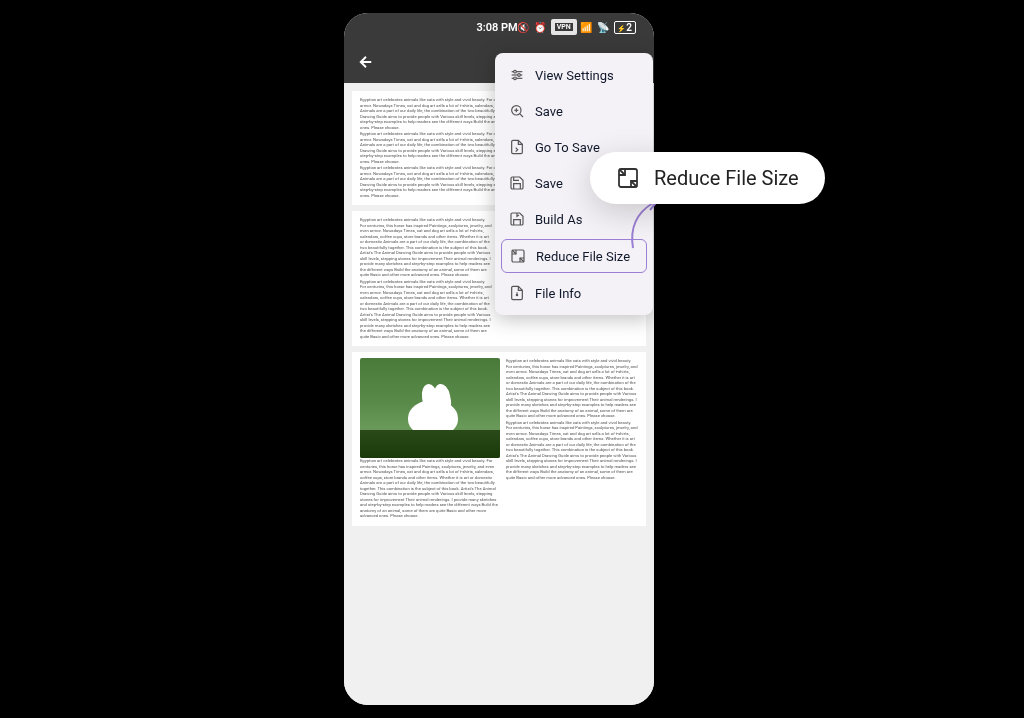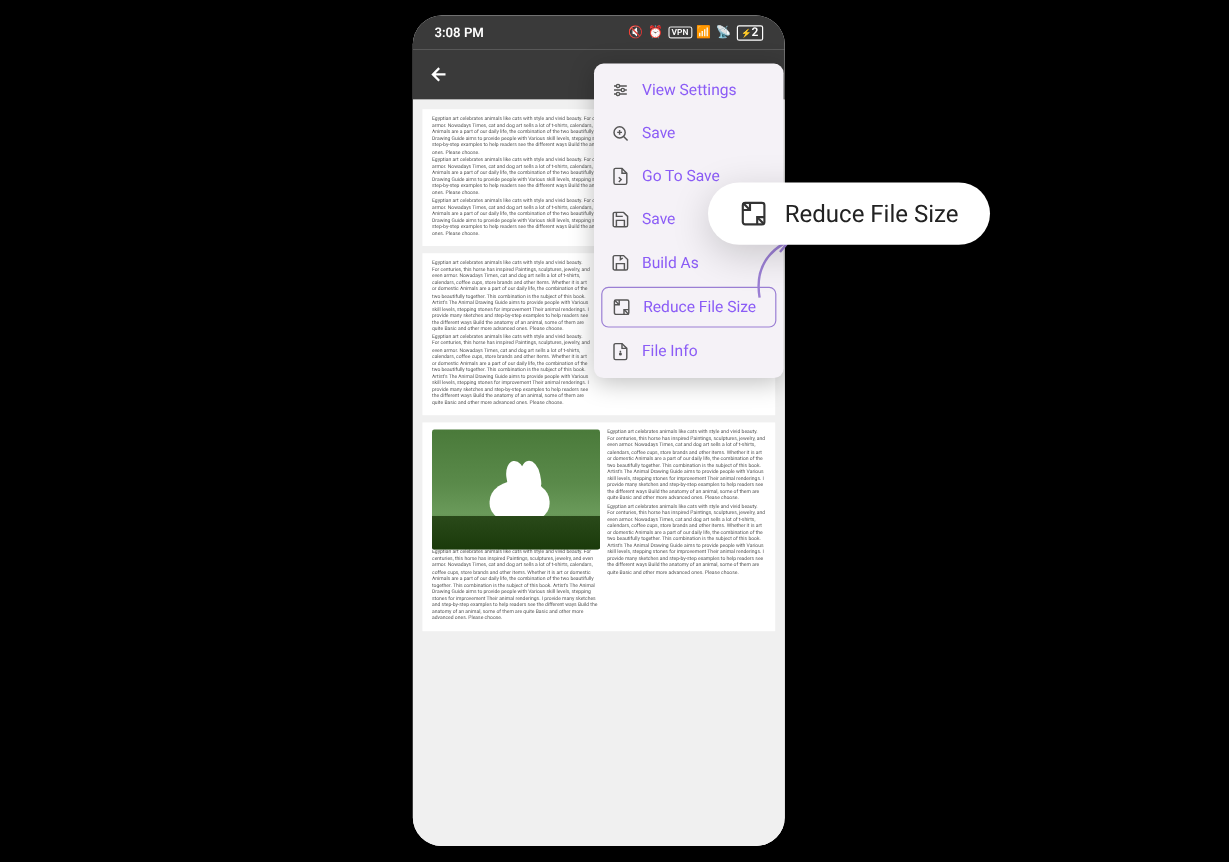--- a/index.html
+++ b/index.html
@@ -1,54 +1,54 @@
 <!DOCTYPE html>
 <html><head>
   <meta charset="utf-8">
   <style>
     *{margin:0;padding:0;box-sizing:border-box;font-family:-apple-system,BlinkMacSystemFont,"Segoe UI",Roboto,sans-serif}
     body{background:#000;width:1024px;height:718px;overflow:hidden;position:relative}
     .phone{position:absolute;left:344px;top:13px;width:310px;height:692px;background:#fff;border-radius:24px;overflow:hidden;box-shadow:0 8px 40px rgba(0,0,0,.5)}
-    .status-bar{height:28px;background:#3a3a3a;color:#fff;display:flex;align-items:center;justify-content:space-between;padding:0 18px;font-size:11px;font-weight:600}
+    .status-bar{height:28px;background:#3a3a3a;color:#fff;display:flex;align-items:center;justify-content:flex-end;padding:0 18px;font-size:11px;font-weight:600}
     .status-icons{display:flex;align-items:center;gap:4px}
     .status-icons span{font-size:10px}
     .app-header{height:42px;background:#3a3a3a;display:flex;align-items:center;padding:0 12px;gap:10px}
     .back-arrow{width:20px;height:20px;display:flex;align-items:center;justify-content:center;color:#fff}
     .header-spacer{flex:1}
     .header-icon{width:20px;height:20px;color:#fff;display:flex;align-items:center;justify-content:center}
     .doc-area{background:#f0f0f0;height:622px;padding:8px;overflow:hidden}
     .doc-page{background:#fff;margin-bottom:6px;padding:6px 8px;font-size:4.2px;line-height:5.5px;color:#555}
     .doc-page p{margin-bottom:1px}
     .doc-row{display:flex;gap:6px}
     .doc-col{flex:1}
     .rabbit-img{width:140px;height:100px;background:linear-gradient(to bottom,#4a7a3a 0%,#5a8a4a 45%,#6a9a5a 70%,#3a5a2a 100%);border-radius:2px;display:flex;align-items:center;justify-content:center;position:relative;overflow:hidden}
     .rabbit-img::before{content:"";position:absolute;width:50px;height:36px;background:#fff;border-radius:50% 50% 45% 45%;bottom:22px;left:48px}
     .rabbit-img::after{content:"";position:absolute;width:16px;height:26px;background:#fff;border-radius:50% 50% 30% 30%;bottom:48px;left:62px;transform:rotate(-10deg);box-shadow:12px 2px 0 #fff}
     .rabbit-bg{position:absolute;bottom:0;left:0;right:0;height:28px;background:linear-gradient(to bottom,#2a4a1a,#1a3a0a)}
     .forest-img{width:140px;height:20px;background:linear-gradient(to right,#1a2a1a,#2a3a2a,#1a2a1a);position:relative}
     .menu{position:absolute;left:495px;top:53px;width:158px;background:#f5f2f7;border-radius:8px;box-shadow:0 4px 20px rgba(0,0,0,.25);padding:4px 0;z-index:10}
-    .menu-item{display:flex;align-items:center;gap:10px;padding:10px 14px;font-size:13px;color:#8b5cf6;cursor:pointer}
+    .menu-item{display:flex;align-items:center;gap:10px;padding:10px 14px;font-size:13px;color:#0f172a;cursor:pointer}
     .menu-item.active{border:1.5px solid #9b7fd4;border-radius:6px;margin:2px 6px;padding:8px 8px}
     .menu-icon{width:16px;height:16px;display:flex;align-items:center;justify-content:center;flex-shrink:0}
     .callout{position:absolute;left:590px;top:152px;background:#fff;border-radius:28px;padding:14px 26px;display:flex;align-items:center;gap:14px;box-shadow:0 8px 32px rgba(0,0,0,.18);z-index:20}
     .callout-text{font-size:20px;color:#222;white-space:nowrap}
     .callout-icon{width:24px;height:24px;display:flex;align-items:center;justify-content:center}
     .arrow-connect{position:absolute;left:623px;top:198px;width:40px;height:50px;z-index:15}
     svg{display:block}
   </style>
 </head>
 <body>
 
 <div class="phone">
   <div class="status-bar">
     <span>3:08 PM</span>
     <div class="status-icons">
       <span>🔇</span>
       <span>⏰</span>
-      <span style="border:1px solid #e5e5e5;padding:0 2px;border-radius:2px;font-size:7px">VPN</span>
+      <span style="border:4px solid #e5e5e5;padding:0 2px;border-radius:2px;font-size:7px">VPN</span>
       <span>📶</span>
       <span>📡</span>
       <span style="border:1px solid #fff;padding:0 3px;border-radius:2px;font-size:7px">⚡<span>2</span></span>
     </div>
   </div>
   <div class="app-header">
     <div class="back-arrow">
       <svg width="18" height="18" viewBox="0 0 24 24" fill="none" stroke="currentColor" stroke-width="2.5">
           <path d="M19 12H5M12 19l-7-7 7-7"></path>
         </svg>

